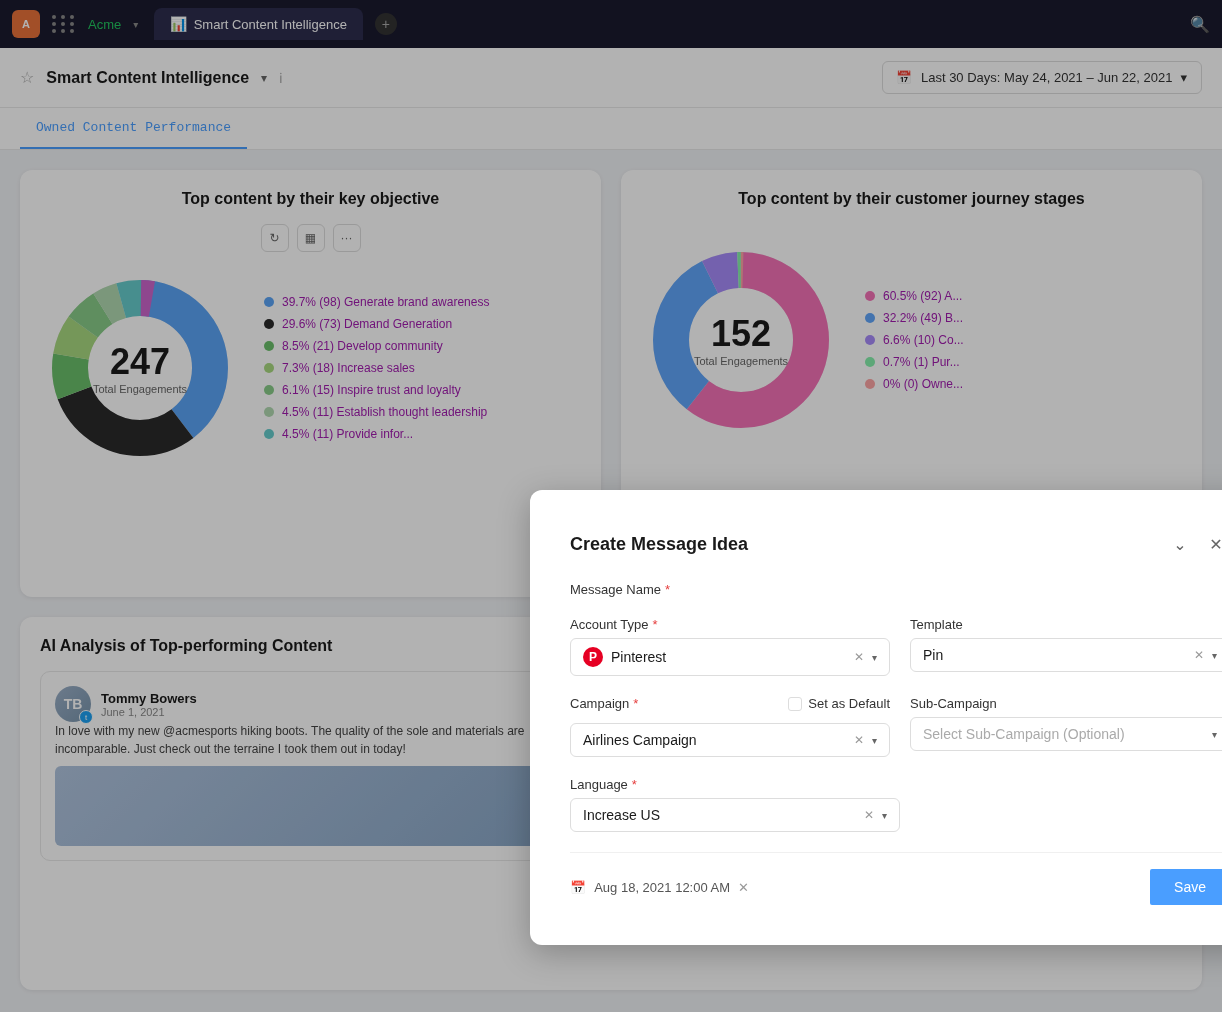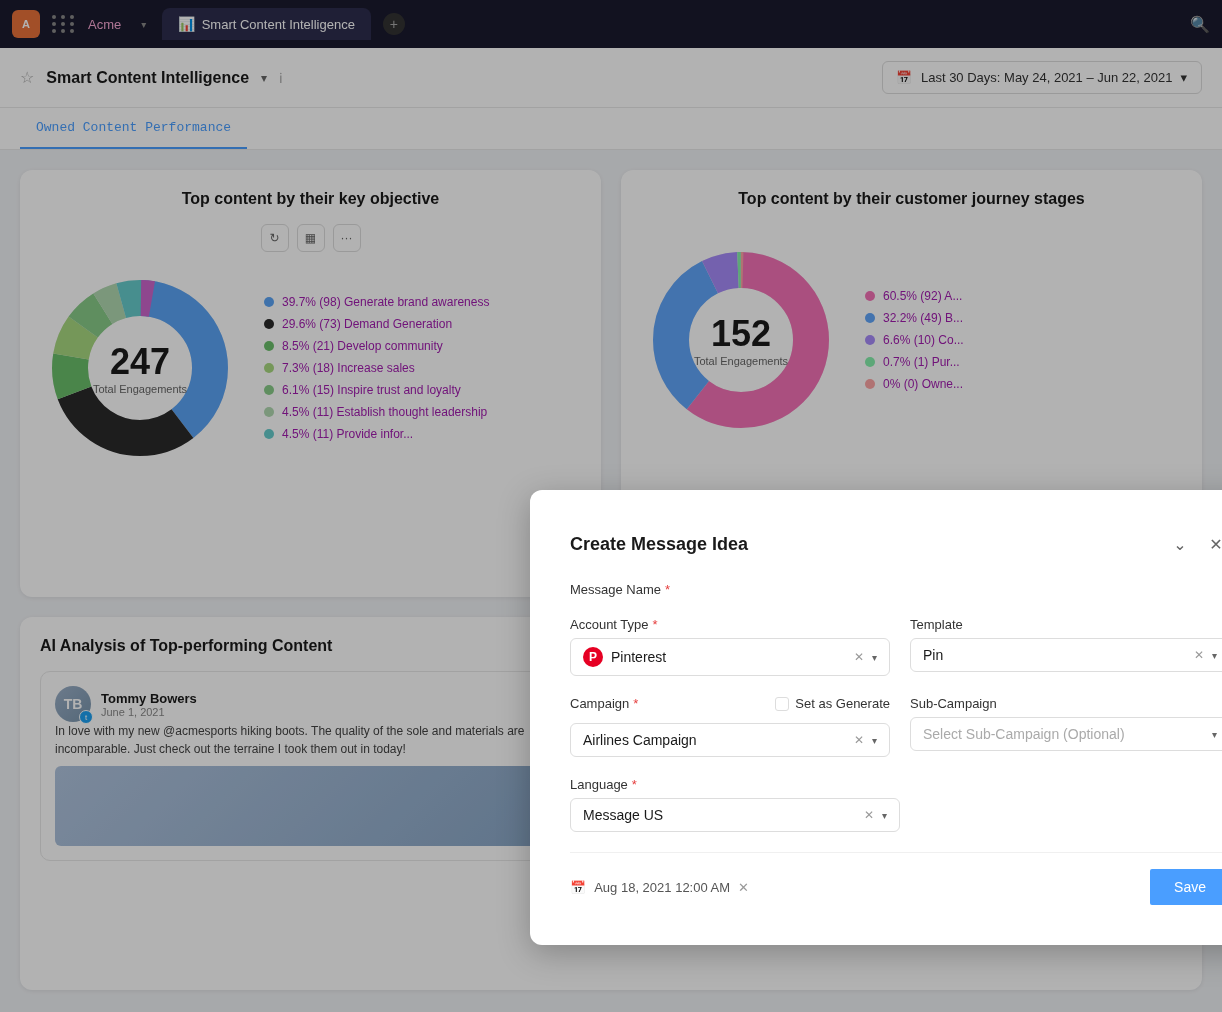--- a/index.html
+++ b/index.html
@@ -3,21 +3,21 @@
   <meta charset="utf-8">
   <style>
     * { box-sizing: border-box; margin: 0; padding: 0; }
     body { font-family: -apple-system, BlinkMacSystemFont, 'Segoe UI', sans-serif; background: #f0f2f5; width: 1222px; height: 1012px; overflow: hidden; position: relative; }
 
     
     .top-nav { background: #1a1a2e; height: 48px; display: flex; align-items: center; padding: 0 12px; gap: 8px; }
     .acme-logo { width: 28px; height: 28px; background: #e8723a; border-radius: 6px; display: flex; align-items: center; justify-content: center; color: white; font-weight: bold; font-size: 11px; flex-shrink: 0; }
     .nav-dots { display: grid; grid-template-columns: repeat(3,6px); gap: 3px; padding: 4px; }
     .nav-dot { width: 4px; height: 4px; background: #888; border-radius: 50%; }
-    .acme-label { color: #f9a8d4; font-size: 13px; margin-right: 12px; }
+    .acme-label { color: #22c55e; font-size: 13px; margin-right: 4px; }
     .acme-chevron { color: #888; font-size: 10px; }
     .tab-active { background: #2d2d4e; border-radius: 8px 8px 0 0; padding: 8px 16px; display: flex; align-items: center; gap: 6px; color: white; font-size: 13px; margin-left: 8px; }
     .tab-icon { color: #4a9eff; font-size: 14px; }
     .tab-plus { background: #333; border-radius: 50%; width: 22px; height: 22px; display: flex; align-items: center; justify-content: center; color: #aaa; font-size: 14px; margin-left: 4px; cursor: pointer; }
     .nav-search { margin-left: auto; color: #aaa; font-size: 16px; cursor: pointer; }
 
     
     .sub-header { background: white; height: 60px; display: flex; align-items: center; padding: 0 20px; border-bottom: 1px solid #e8e8e8; gap: 12px; }
     .star-btn { font-size: 16px; color: #aaa; cursor: pointer; }
     .page-title-text { font-size: 16px; font-weight: 600; color: #1a1a1a; }
@@ -333,21 +333,21 @@
 
   <div class="form-row">
     <div class="form-group">
       <div style="display:flex; align-items:center; justify-content:space-between; margin-bottom:6px;">
         <label class="form-label">
           <span>Campaign</span>
           <span class="required-dot">*</span>
         </label>
         <div class="checkbox-wrapper">
           <div class="checkbox"></div>
-          <span>Set as Generate</span>
+          <span>Set as Default</span>
         </div>
       </div>
       <div class="select-wrapper">
         <span class="select-value">Airlines Campaign</span>
         <span class="select-clear">✕</span>
         <span class="select-chevron">▾</span>
       </div>
     </div>
     <div class="form-group">
       <label class="form-label">Sub-Campaign</label>
@@ -357,21 +357,21 @@
       </div>
     </div>
   </div>
 
   <div class="form-group" style="margin-bottom: 20px;">
     <label class="form-label">
       <span>Language</span>
       <span class="required-dot">*</span>
     </label>
     <div class="select-wrapper" style="width: 50%;">
-      <span class="select-value">Message US</span>
+      <span class="select-value">Increase US</span>
       <span class="select-clear">✕</span>
       <span class="select-chevron">▾</span>
     </div>
   </div>
 
   <div class="modal-footer">
     <div class="date-display">
       <span>📅</span>
       <span>Aug 18, 2021 12:00 AM</span>
       <span style="cursor:pointer; color:#999;">✕</span>

